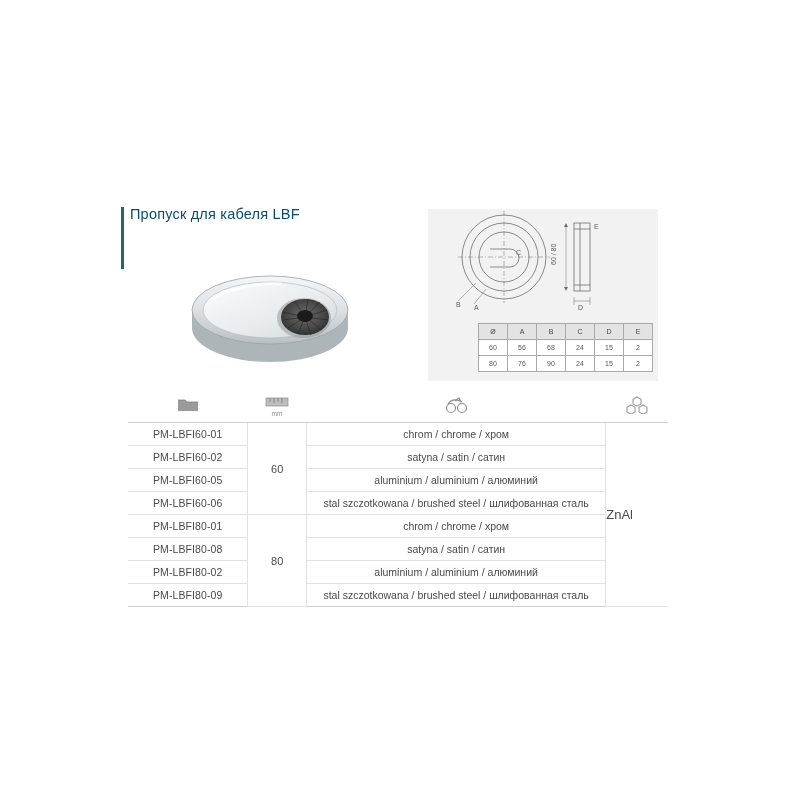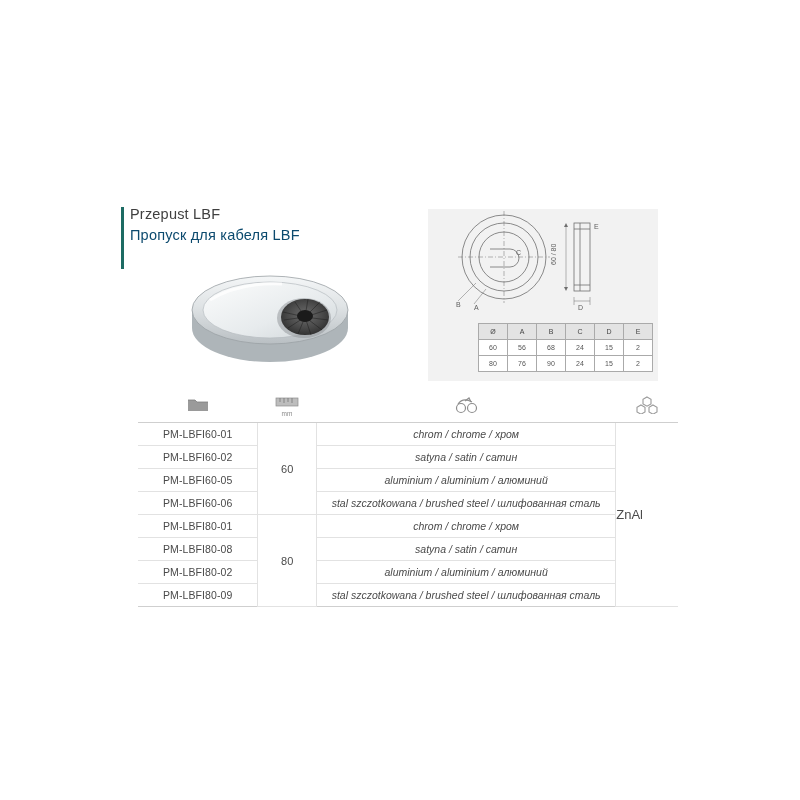--- a/index.html
+++ b/index.html
@@ -78,21 +78,21 @@
     text-align: center;
     vertical-align: middle;
     font-weight: normal;
     background: #ffffff;
   }
   #dim-table thead td { background: #e3e3e3; color: #444; }
 
   
   #spec-area {
     position: absolute;
-    left: 138px;
+    left: 128px;
     top: 392px;
     width: 540px;
   }
   #icon-row {
     position: relative;
     height: 30px;
     border-bottom: 1px solid #cfcfcf;
   }
   .icon-cell {
     position: absolute;
@@ -129,35 +129,33 @@
   td.size-cell {
     width: 58px;
     text-align: center;
     border-right: 1px solid #e2e2e2;
     font-size: 11px;
   }
   td.finish-cell {
     width: 300px;
     text-align: center;
     border-right: 1px solid #e2e2e2;
-    font-style: italic;
   }
   td.mat-cell {
     width: 62px;
     text-align: left;
     font-size: 13px;
   }
   .size-cell, .mat-cell { color: #4a4a4a; }
 </style>
 </head>
 <body>
 
 <div id="title-block">
   <div class="accent-bar"></div>
-  <div class="title-line pl">Przepust LBF</div>
   <div class="title-line ru">Пропуск для кабеля LBF</div>
 </div>
 
 <div id="product-photo">
   <svg width="200" height="120" viewBox="0 0 200 120">
     <defs>
       <linearGradient id="ringGrad" x1="0" y1="0" x2="0" y2="1">
         <stop offset="0%" stop-color="#f4f6f7"></stop>
         <stop offset="45%" stop-color="#dfe3e5"></stop>
         <stop offset="100%" stop-color="#b9bfc3"></stop>

